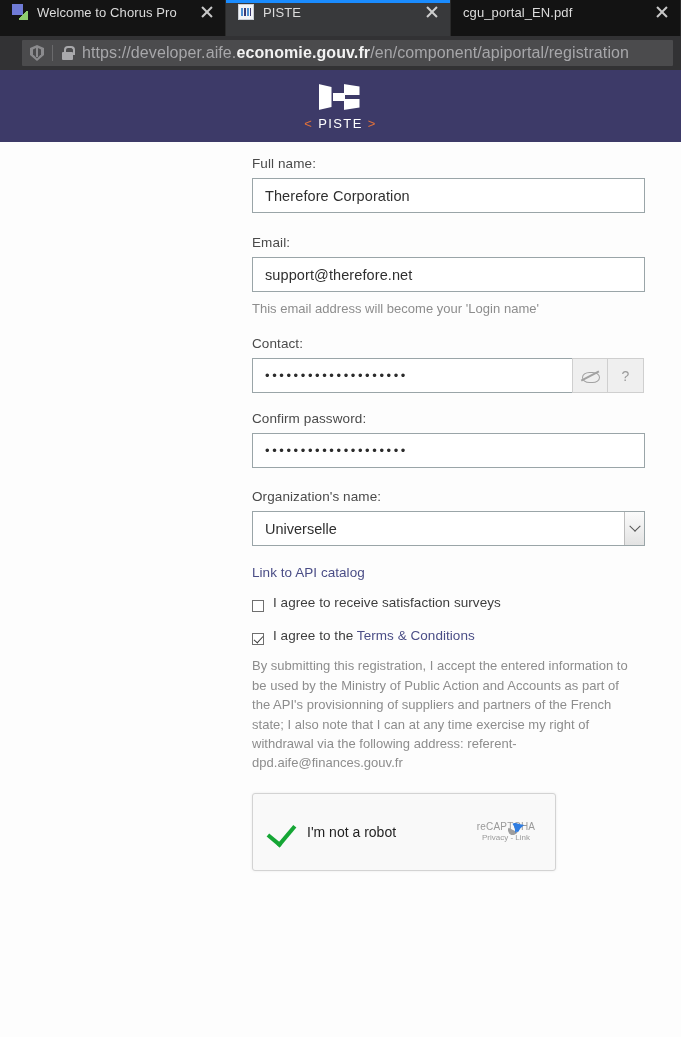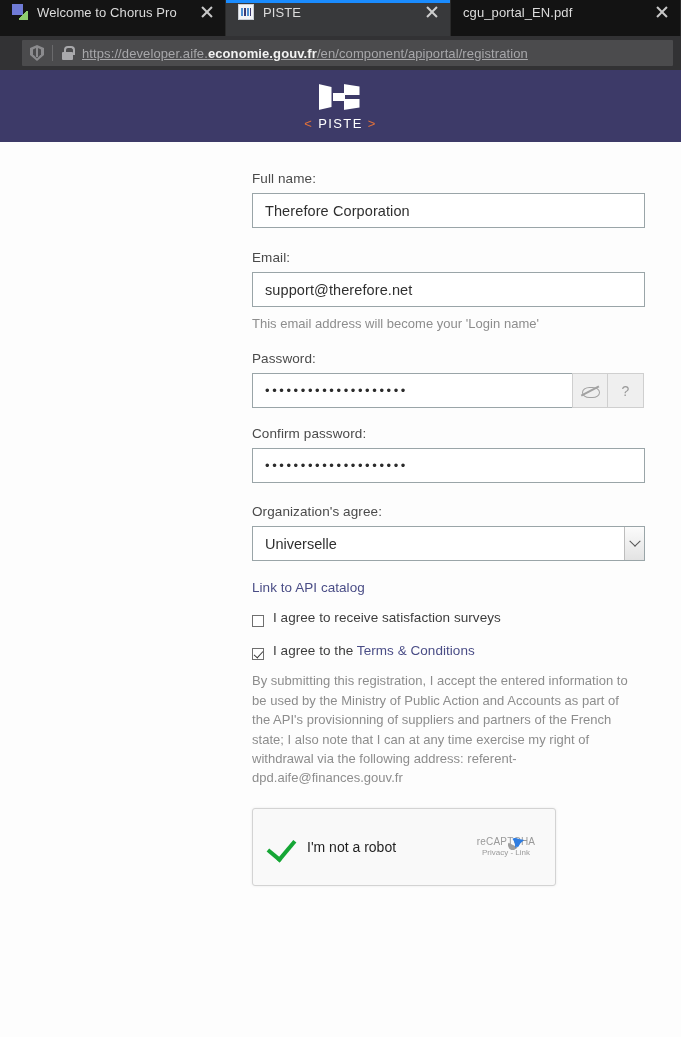--- a/index.html
+++ b/index.html
@@ -154,26 +154,25 @@
   }
   .lock-icon::after {
     content: "";
     position: absolute;
     left: 0; top: 6px;
     width: 11px; height: 8px;
     background: #a9a9ac;
     border-radius: 1px;
   }
   .url-text {
-    font-size: 13px;
+    font-size: 16px;
     color: #a7a7aa;
     white-space: nowrap;
     overflow: hidden;
     letter-spacing: .1px;
-    text-decoration: underline;
   }
   .url-text .host-strong { color: #f2f2f2; font-weight: bold; }
 
   
   .site-header {
     height: 72px;
     background: #3d3a68;
     display: flex;
     flex-direction: column;
     align-items: center;
@@ -220,21 +219,21 @@
 
   
   .page {
     background: #fdfdfd;
     height: 865px;
     position: relative;
   }
   .form {
     position: absolute;
     left: 252px;
-    top: 15px;
+    top: 0;
     width: 393px;
   }
 
   .field-label {
     font-size: 13.5px;
     color: #4a4a4a;
     margin-bottom: 7px;
     letter-spacing: .1px;
   }
   .text-input {
@@ -483,41 +482,41 @@
       <div class="text-input">Therefore  Corporation</div>
     </div>
 
     <div style="padding-top:22px">
       <div class="field-label">Email:</div>
       <div class="text-input">support@therefore.net</div>
       <div class="legal" style="margin-top:7px;width:393px">This email address will become your 'Login name'</div>
     </div>
 
     <div style="padding-top:18px">
-      <div class="field-label">Password:</div>
+      <div class="field-label">Contact:</div>
       <div class="input-with-addons">
         <div class="text-input">
           <span class="dots">••••••••••••••••••••</span>
         </div>
         <div class="addon-btn first">
           <span class="eye-slash"></span>
         </div>
         <div class="addon-btn">?</div>
       </div>
     </div>
 
     <div style="padding-top:18px">
       <div class="field-label">Confirm password:</div>
       <div class="text-input">
         <span class="dots">••••••••••••••••••••</span>
       </div>
     </div>
 
     <div style="padding-top:21px">
-      <div class="field-label">Organization's agree:</div>
+      <div class="field-label">Organization's name:</div>
       <div class="select-input">
         <div class="select-value">Universelle</div>
         <div class="select-arrow">
             <span></span>
           </div>
       </div>
     </div>
 
 
     <div style="padding-top:17px">

